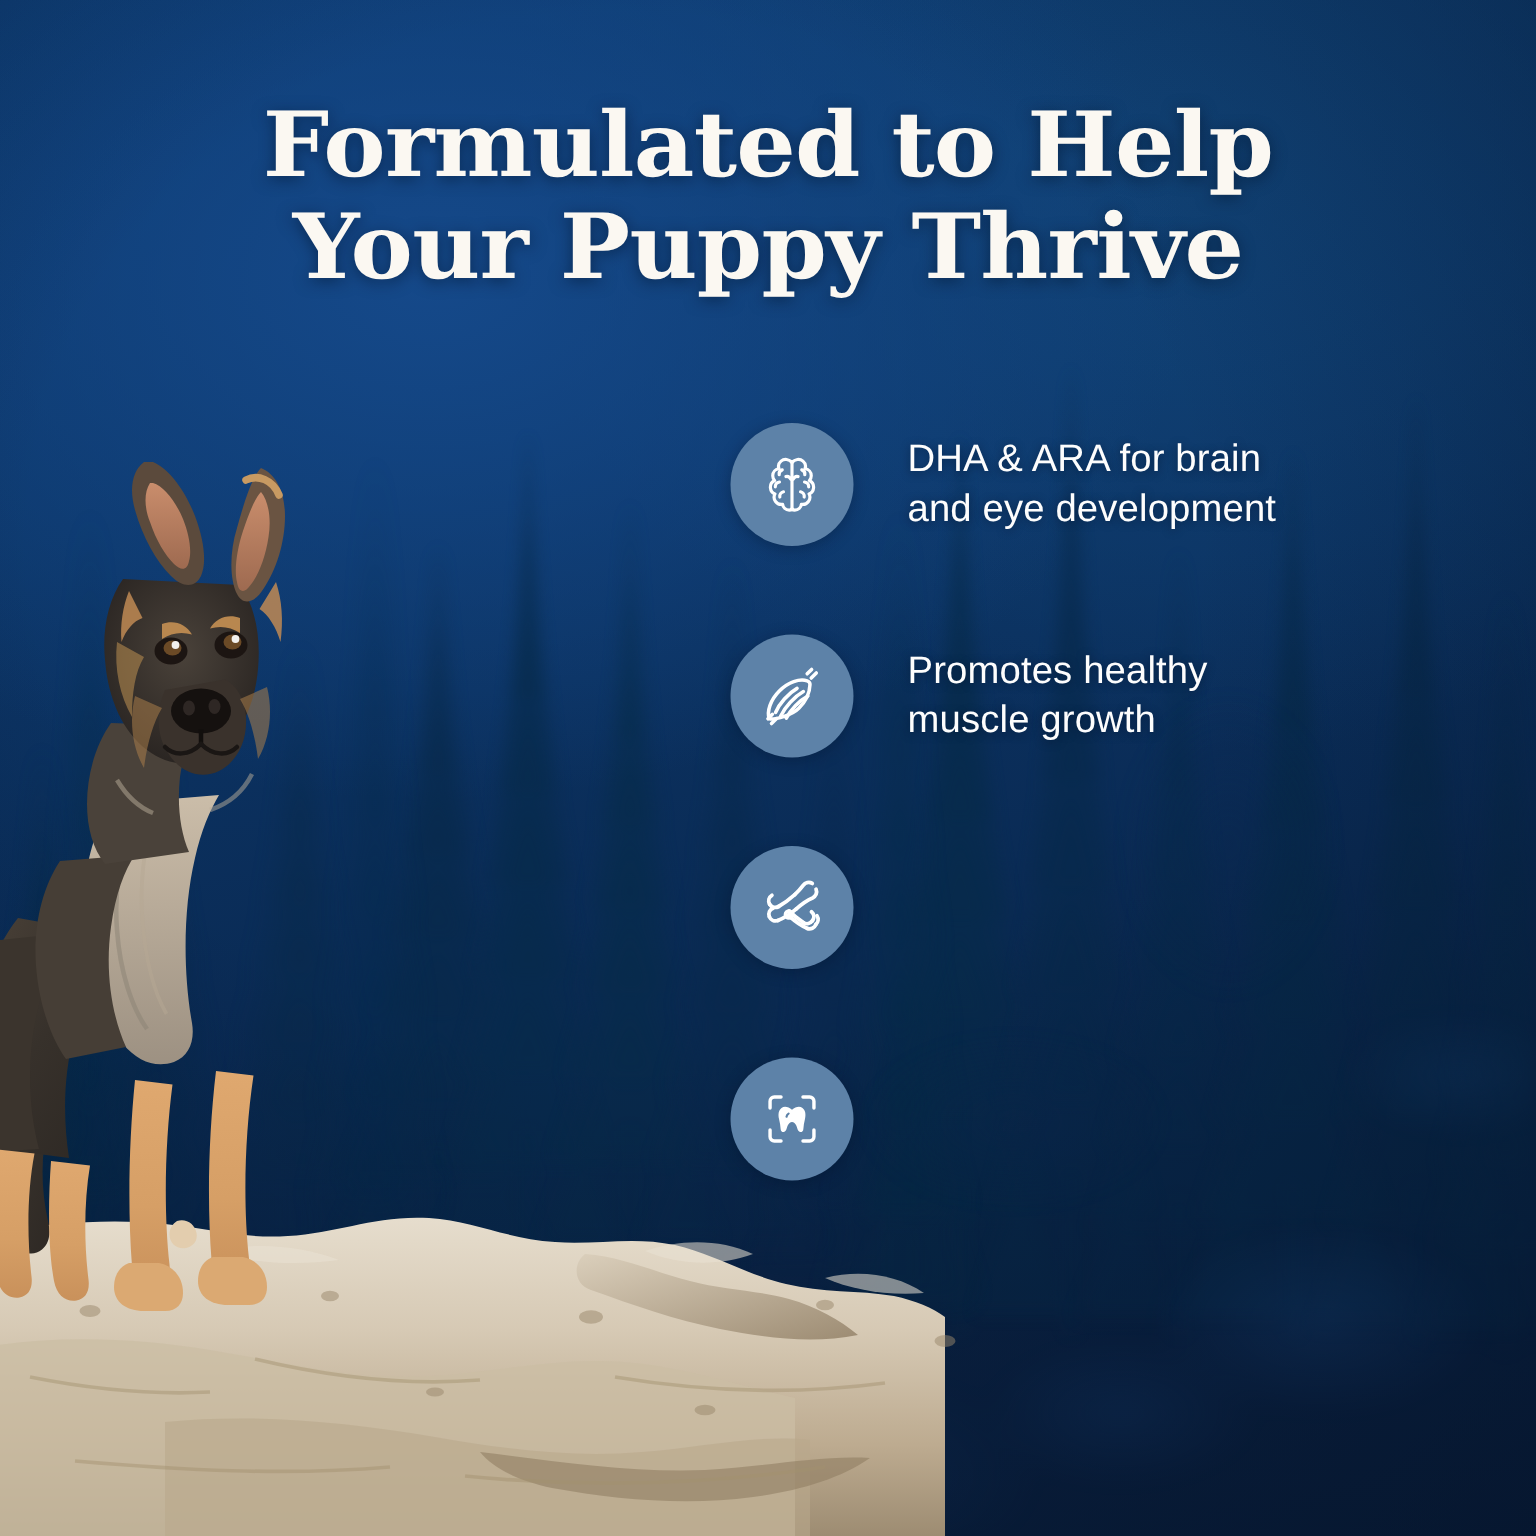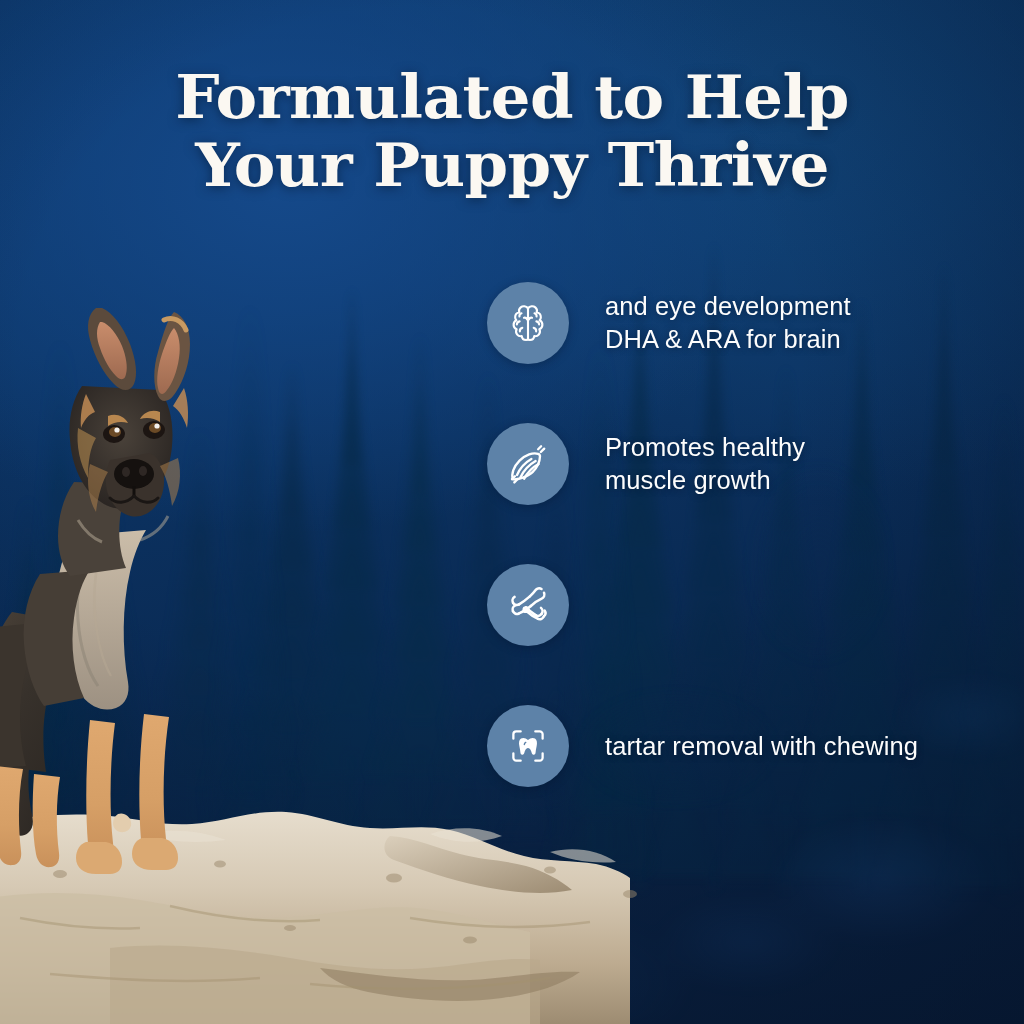--- a/index.html
+++ b/index.html
@@ -301,22 +301,22 @@
           <path d="M21.7 30c-2 .4-3.4 2-3.4 3.9"></path>
           <path d="M25 38c-2 .5-3.3 2.3-3 4.3"></path>
           <path d="M40 20c1.8.6 2.8 2.3 2.5 4"></path>
           <path d="M42.3 30c2 .4 3.4 2 3.4 3.9"></path>
           <path d="M39 38c2 .5 3.3 2.3 3 4.3"></path>
           <path d="M27 25.5c1.6-.3 3.2.5 3.8 2"></path>
           <path d="M37 25.5c-1.6-.3-3.2.5-3.8 2"></path>
         </svg>
       </div>
       <div class="btext">
+        <span>DHA &amp; ARA for brain</span>
         <span>and eye development</span>
-        <span>DHA &amp; ARA for brain</span>
       </div>
     </div>
 
     <div class="benefit">
       <div class="bicon">
         <svg width="54" height="54" viewBox="0 0 64 64" fill="none" stroke="#ffffff" stroke-width="2.8" stroke-linecap="round" stroke-linejoin="round">
           <path d="M14 50c-2-6 1-15 8-22s16-10 22-8c1.5.5 2.3 1.6 2.2 3.1-.2 5.8-3.4 13.2-8.8 18.6S19.7 50.4 14.9 50.2c-.4 0-.7-.1-.9-.2z"></path>
           <path d="M44 14.5l3.5-3.5"></path>
           <path d="M47.2 17.8l4-4"></path>
           <path d="M16.5 46.5L13 50"></path>
@@ -359,21 +359,20 @@
         <svg width="52" height="52" viewBox="0 0 64 64" fill="none" stroke="#ffffff" stroke-width="2.8" stroke-linecap="round" stroke-linejoin="round">
           <path d="M14 23v-5.5A3.5 3.5 0 0 1 17.5 14H23"></path>
           <path d="M50 23v-5.5A3.5 3.5 0 0 0 46.5 14H41"></path>
           <path d="M14 41v5.5A3.5 3.5 0 0 0 17.5 50H23"></path>
           <path d="M50 41v5.5A3.5 3.5 0 0 1 46.5 50H41"></path>
           <path d="M32 24.5c-2.8-2.6-6.3-3.2-8.6-1.6-2.4 1.7-3 5.3-2 9.3.7 2.8 1.1 5.6 1.3 8.2.1 1.6 1.3 2.6 2.6 2.3 1.2-.3 1.9-1.4 2.4-3.1.6-2 1.3-3.5 2.3-4.3 1.2-1 2.8-1 4 0 1 .8 1.7 2.3 2.3 4.3.5 1.7 1.2 2.8 2.4 3.1 1.3.3 2.5-.7 2.6-2.3.2-2.6.6-5.4 1.3-8.2 1-4 .4-7.6-2-9.3-2.3-1.6-5.8-1-8.6 1.6z" fill="#ffffff" stroke="none"></path>
           <path d="M29.2 27.6c-.9.5-1.5 1.4-1.7 2.5" stroke="#5d82a8" stroke-width="1.8"></path>
         </svg>
       </div>
       <div class="btext">
-        <span>tartar removal with chewing</span>
       </div>
     </div>
 
   </div>
 
   <div class="puppy">
     <svg viewBox="0 0 370 660" fill="none">
       <defs>
         <linearGradient id="bodyG" x1="0" y1="0" x2="1" y2="1">
           <stop offset="0" stop-color="#4a4138"></stop>

